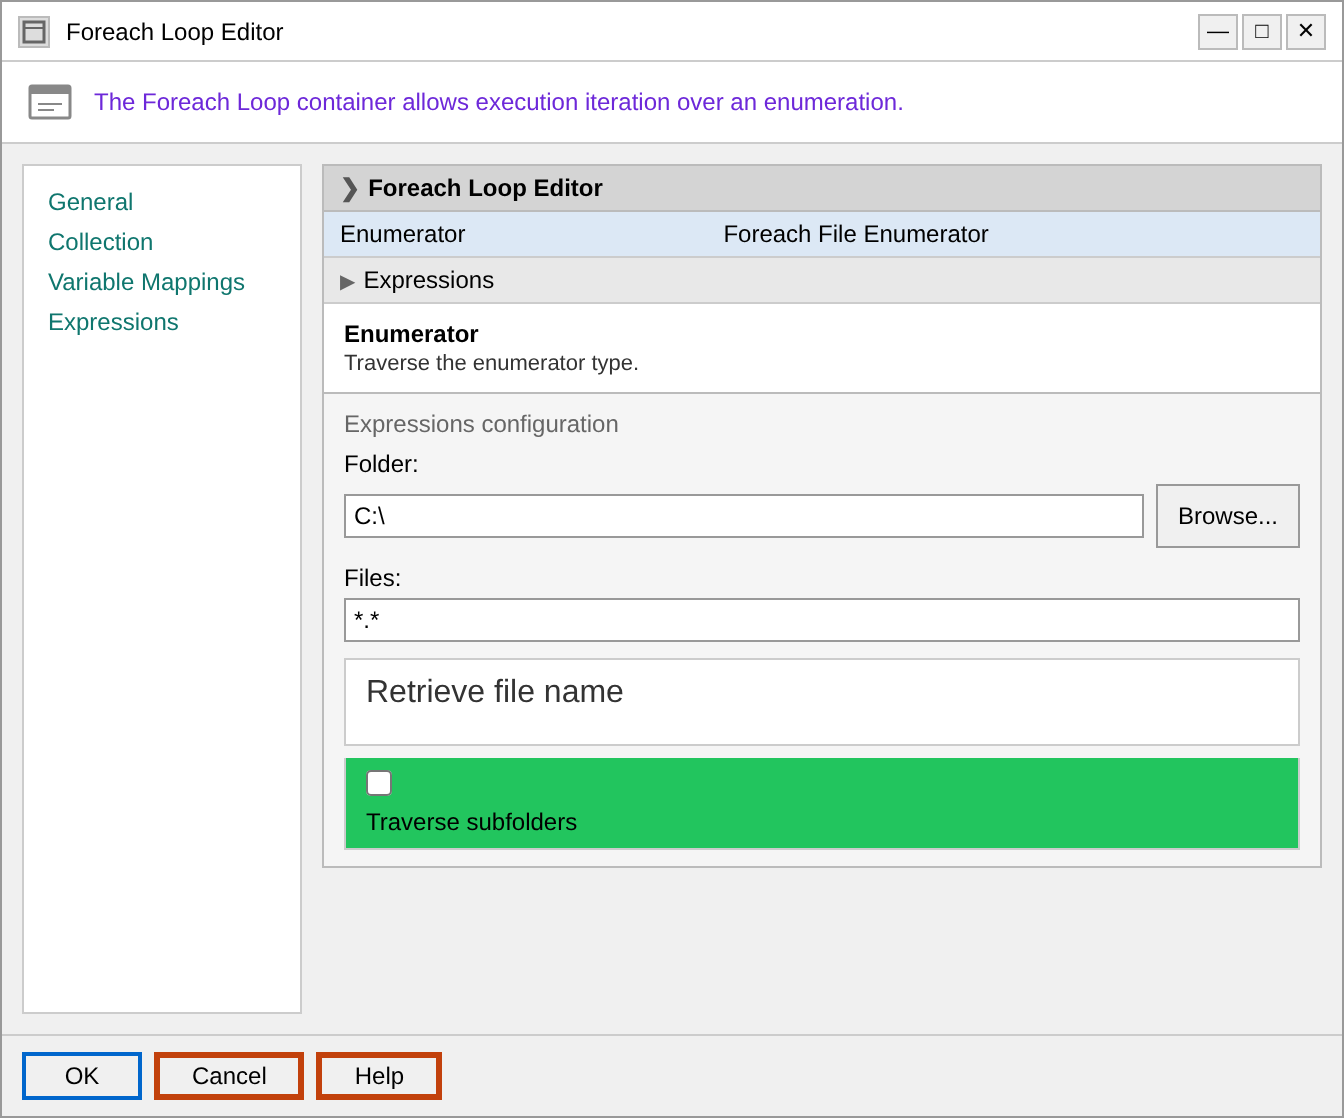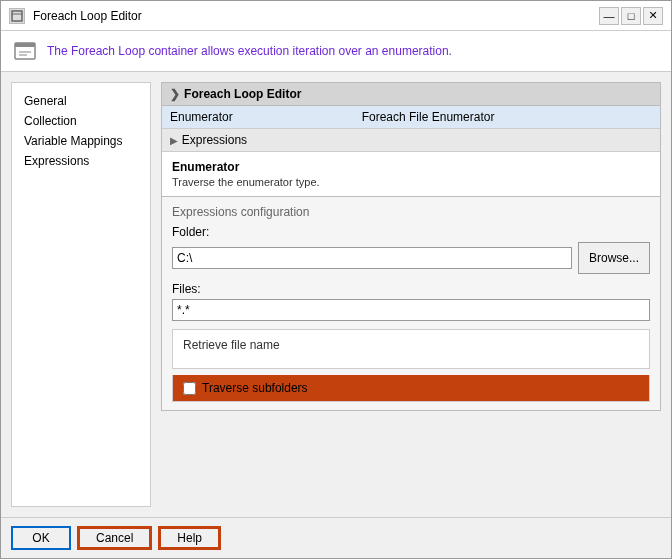--- a/index.html
+++ b/index.html
@@ -94,21 +94,21 @@
     .left-nav {
       width: 140px;
       background: #fff;
       border: 1px solid #ccc;
       padding: 8px 0;
       flex-shrink: 0;
     }
     .nav-item {
       padding: 3px 12px;
       cursor: pointer;
-      color: #000000;
+      color: #0f766e;
       font-size: 12px;
     }
     .right-panel {
       flex: 1;
       display: flex;
       flex-direction: column;
       gap: 0;
     }
     .panel-header {
       background: #e8e8e8;
@@ -209,47 +209,48 @@
       background: #fff;
       margin-bottom: 8px;
     }
     .retrieve-section {
       background: #fff;
       border: 1px solid #ccc;
       padding: 8px 10px;
       margin-bottom: 6px;
     }
     .retrieve-title {
-      font-size: 12px;
+      font-size: 16px;
       margin-bottom: 8px;
       color: #333;
     }
     .radio-group {
       display: flex;
       align-items: center;
       gap: 16px;
     }
     .radio-item {
       display: flex;
       align-items: center;
       gap: 4px;
       font-size: 12px;
     }
     .radio-item input[type="radio"] {
       margin: 0;
     }
     .checkbox-row {
       display: flex;
-      align-items: flex-end;
+      align-items: flex-start;
       gap: 6px;
       padding: 6px 10px;
       font-size: 12px;
-      background: #c2410c;
+      background: #22c55e;
       border: 1px solid #ccc;
       border-top: none;
+      flex-direction: column;
     }
     .footer {
       padding: 8px 10px;
       display: flex;
       justify-content: flex-start;
       gap: 6px;
       border-top: 1px solid #ccc;
       background: #f0f0f0;
     }
     .footer-btn {

